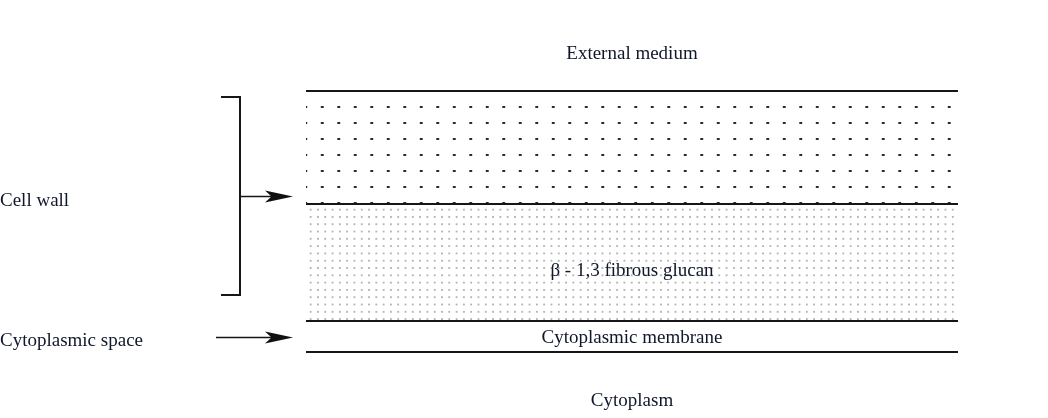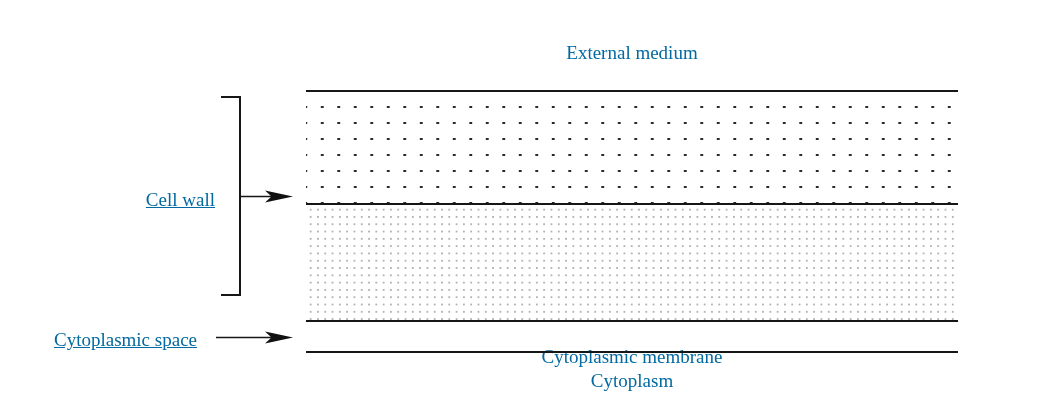--- a/index.html
+++ b/index.html
@@ -14,21 +14,21 @@
     background: #ffffff;
     font-family: "Liberation Serif", "DejaVu Serif", serif;
     color: #000000;
     overflow: hidden;
   }
   .lbl {
     position: absolute;
     font-size: 19px;
     line-height: 22px;
     white-space: nowrap;
-    color: #0369a1;
+    color: #0f172a;
   }
   .centered {
     left: 306px;
     width: 652px;
     text-align: center;
   }
   .hline {
     position: absolute;
     left: 306px;
     width: 652px;
@@ -63,46 +63,45 @@
     border-top: 2px solid #161616;
     border-right: 2px solid #161616;
     border-bottom: 2px solid #161616;
     box-sizing: border-box;
   }
   .arrow-svg {
     position: absolute;
     overflow: visible;
   }
   .right-align {
-    text-align: right;
-    text-decoration: underline;
   }
 </style>
 </head>
 <body>
 
 <div class="canvas">
 
   <div class="lbl centered" style="top:42px;">External medium</div>
 
   <div class="hline" style="top:90px;"></div>
 
   <div class="layer coarse-dots"></div>
 
   <div class="hline" style="top:203px;"></div>
 
   <div class="layer fine-stipple"></div>
+  <div class="lbl centered" style="top:259px;">β - 1,3 fibrous glucan</div>
 
   <div class="hline" style="top:320px;"></div>
 
-  <div class="lbl centered" style="top:326px;margin-top:20px;">Cytoplasmic membrane</div>
+  <div class="lbl centered" style="top:326px;">Cytoplasmic membrane</div>
 
   <div class="hline" style="top:351px;"></div>
 
-  <div class="lbl centered" style="top:370px;">Cytoplasm</div>
+  <div class="lbl centered" style="top:389px;">Cytoplasm</div>
 
   <div class="lbl right-align" style="top:189px; left:0; width:215px;">Cell wall</div>
 
   <div class="bracket"></div>
 
   <svg class="arrow-svg" style="left:239px; top:190px;" width="54" height="13">
     <line x1="0" y1="6.5" x2="34" y2="6.5" stroke="#161616" stroke-width="1.6"></line>
     <polygon points="26,0.5 54,6.5 26,12.5 32.5,6.5" fill="#111111"></polygon>
   </svg>
 

